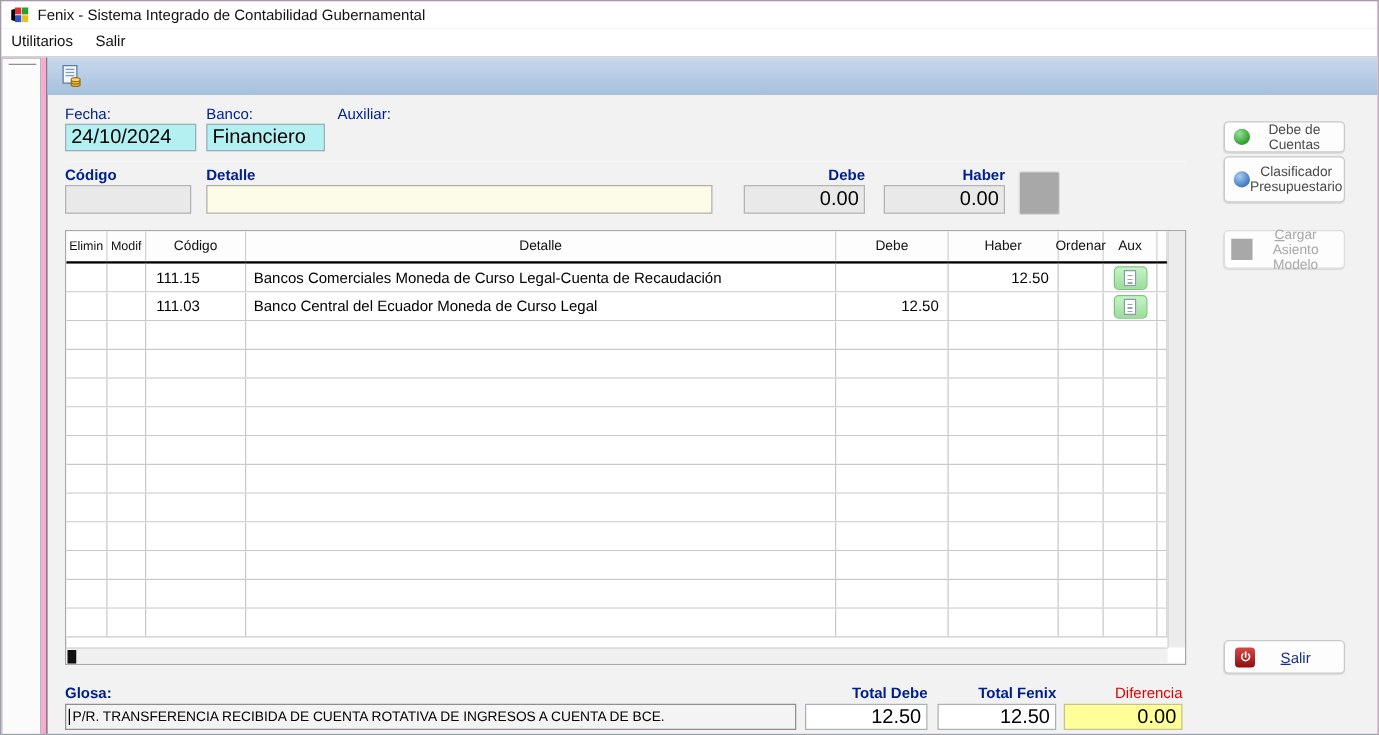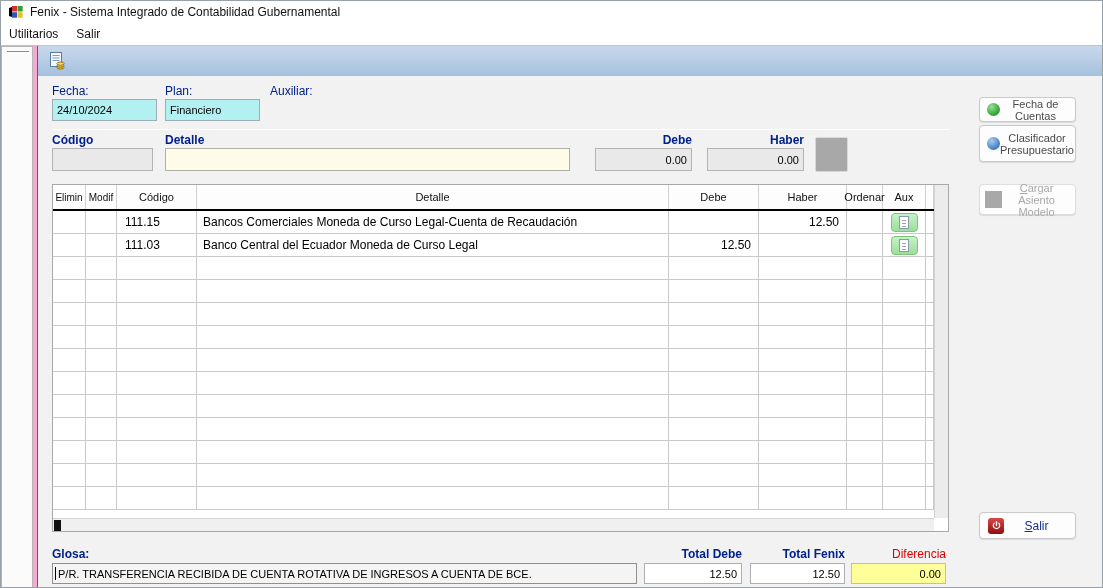--- a/index.html
+++ b/index.html
@@ -11,21 +11,21 @@
     border:1px solid #98a0a8; overflow:hidden; font-size:12px; color:#000;
   }
 
   
   .titlebar { position:absolute; left:0; top:0; width:100%; height:22px;
     display:flex; align-items:center; gap:6px; padding-left:7px; background:#fff; }
   .titlebar .title { font-size:12px; color:#111; }
 
   
   .menubar { position:absolute; left:0; top:22px; width:100%; height:23px;
-    display:flex; align-items:center; background:#fff; border-bottom:1px solid #c3c3c3; }
+    display:flex; align-items:flex-start; background:#fff; border-bottom:1px solid #c3c3c3; }
   .menu-item { padding:3px 10px 4px 8px; font-size:12px; color:#111; cursor:default; }
 
   
   .left-panel { position:absolute; left:0; top:45px; width:32px; height:543px;
     background:#fbfbfb; border:1px solid #b5b5b5; }
   .left-panel .handle { position:absolute; top:4px; right:3px; width:22px; height:3px;
     border-top:1px solid #8f8f8f; border-bottom:1px solid #ffffff; }
 
   
   .main { position:absolute; left:36px; top:45px; width:1067px; height:543px;
@@ -35,21 +35,21 @@
     background:linear-gradient(#c9d8ec,#a5c0dd); }
   .toolbar .tool-btn { position:absolute; left:8px; top:4px; width:22px; height:22px;
     display:flex; align-items:center; justify-content:center; }
 
   .lbl { position:absolute; color:var(--label_navy); font-size:12px; }
   .lbl.b { font-weight:bold; }
   .lbl.r { text-align:right; }
   .lbl.red { color:var(--label_red); font-weight:normal; }
 
   input.fld { position:absolute; height:22px; border:1px solid #9fadb5; font-family:"Liberation Sans",sans-serif;
-    font-size:11px; padding:0 4px; background:#fff; }
+    font-size:16px; padding:0 4px; background:#fff; }
   input.cyan { background:var(--field_cyan); }
   input.gray { background:#e9e9e9; border-color:#b4b4b4; }
   input.ivory { background:var(--field_ivory); border-color:#b0b0a8; }
   input.num { text-align:right; }
   input.white { background:#fff; border-color:#aab0b6; }
   input.diff { background:var(--diff_yellow); border-color:#c2c294; }
 
   .separator { position:absolute; height:1px; background:#d9d9d9; border-bottom:1px solid #ffffff; }
 
   .sq-btn { position:absolute; background:#a8a8a8; border:1px solid #d8d8d8; border-radius:2px; }
@@ -134,21 +134,21 @@
           <rect x="5.5" y="9" width="7" height="1" fill="#7a9cc0"></rect>
           <ellipse cx="13.5" cy="16.5" rx="3.6" ry="1.6" fill="#f0c040" stroke="#9a7010"></ellipse>
           <ellipse cx="13.5" cy="14.6" rx="3.6" ry="1.6" fill="#f4cc58" stroke="#9a7010"></ellipse>
           <ellipse cx="13.5" cy="12.7" rx="3.6" ry="1.6" fill="#f8d878" stroke="#9a7010"></ellipse>
         </svg>
       </div>
     </div>
 
     <div class="lbl" style="left:14px; top:38px;">Fecha:</div>
     <input class="fld cyan" style="left: 14px; top: 53px; width: 105px;" value="24/10/2024">
-    <div class="lbl" style="left:127px; top:38px;">Plan:</div>
+    <div class="lbl" style="left:127px; top:38px;">Banco:</div>
     <input class="fld cyan" style="left: 127px; top: 53px; width: 95px;" value="Financiero">
     <div class="lbl" style="left:232px; top:38px;">Auxiliar:</div>
 
     <div class="separator" style="left:14px; top:83px; width:897px;"></div>
 
     <div class="lbl b" style="left:14px; top:87px;">Código</div>
     <input class="fld gray" style="left: 14px; top: 102px; width: 101px; height: 23px;" value="">
     <div class="lbl b" style="left:127px; top:87px;">Detalle</div>
     <input class="fld ivory" style="left: 127px; top: 102px; width: 405px; height: 23px;" value="">
     <div class="lbl b r" style="left:557px; top:87px; width:97px;">Debe</div>
@@ -323,21 +323,21 @@
           </div>
         </div>
       <div class="vscroll"></div>
       <div class="hscroll">
         <div class="hthumb"></div>
       </div>
     </div>
 
     <button class="side-btn" style="top:51px; height:25px; padding:0 4px 0 7px;">
       <span class="sphere green"></span>
-      <span class="two-line">Fecha de Cuentas</span>
+      <span class="two-line">Debe de Cuentas</span>
     </button>
 
     <button class="side-btn" style="top:79px; height:37px; padding:0 4px 0 7px;">
       <span class="sphere blue"></span>
       <span class="two-line">
         <span>Clasificador</span><br>
         <span>Presupuestario</span>
       </span>
     </button>
 

